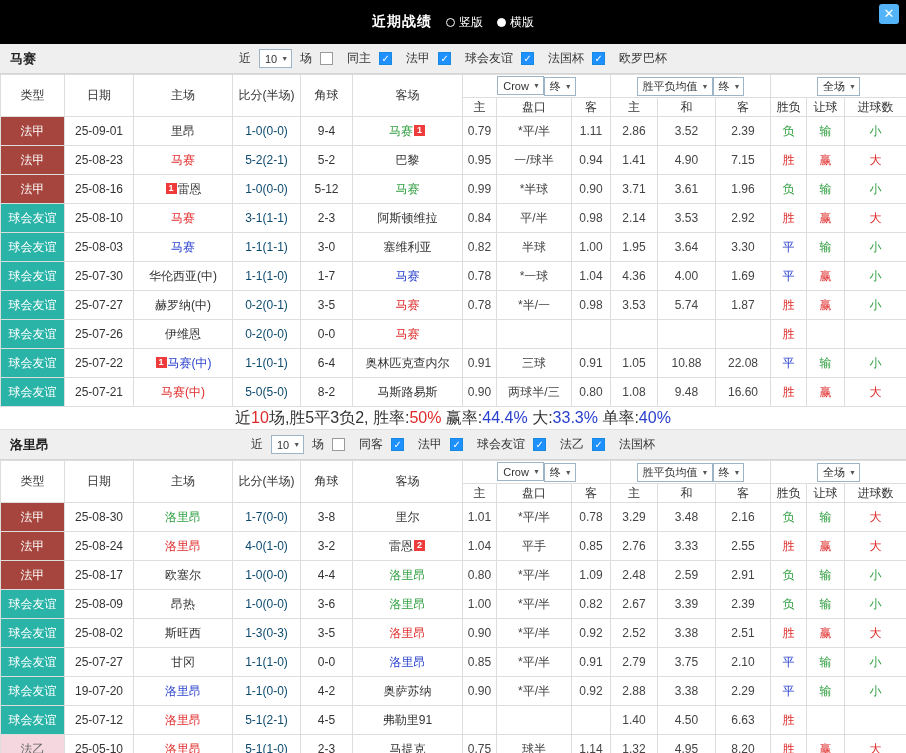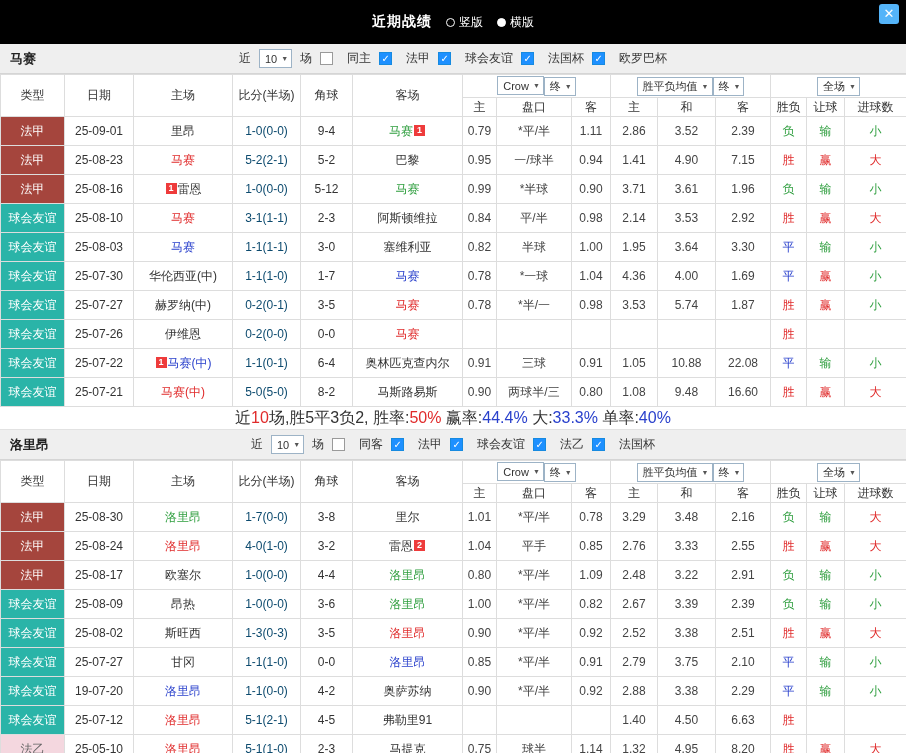--- a/index.html
+++ b/index.html
@@ -460,21 +460,21 @@
             <td class="t-ligue1">法甲</td>
             <td>25-08-17</td>
             <td><span>欧塞尔</span></td>
             <td class="score">1-0(0-0)</td>
             <td>4-4</td>
             <td><span class="c-lose">洛里昂</span></td>
             <td class="odds">0.80</td>
             <td class="odds">*平/半</td>
             <td class="odds">1.09</td>
             <td class="odds">2.48</td>
-            <td class="odds">3.22</td>
+            <td class="odds">2.59</td>
             <td class="odds">2.91</td>
             <td class="c-lose">负</td>
             <td class="c-lose">输</td>
             <td class="c-lose">小</td>
           </tr>
           <tr>
             <td class="t-friendly">球会友谊</td>
             <td>25-08-09</td>
             <td><span>昂热</span></td>
             <td class="score">1-0(0-0)</td>

